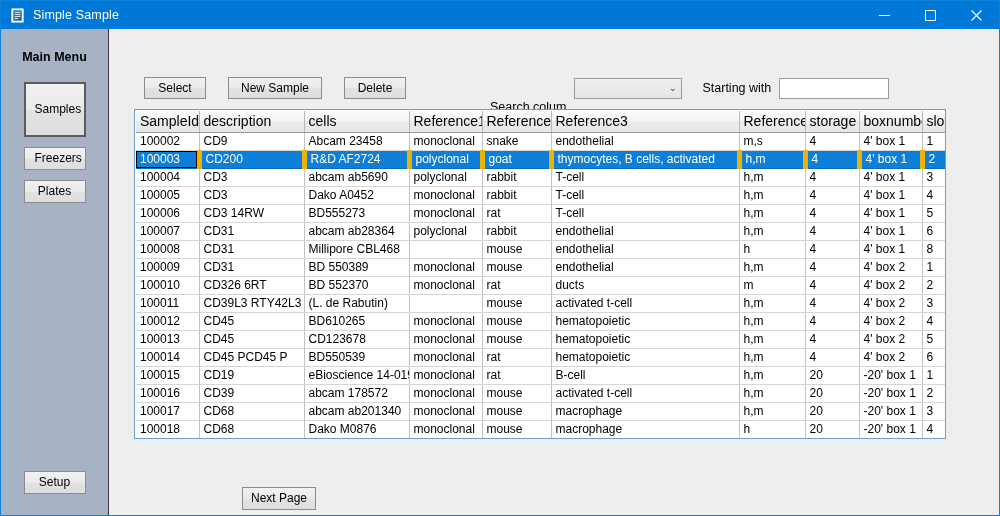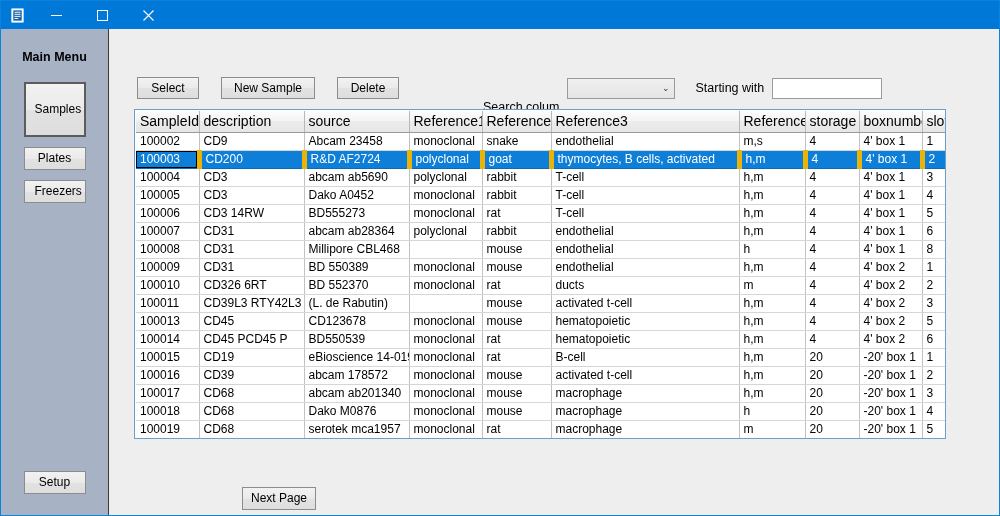--- a/index.html
+++ b/index.html
@@ -124,21 +124,21 @@
   
   .content {
     flex: 1 1 auto;
     background: #eeeeee;
     position: relative;
     min-width: 0;
   }
 
   .toolbar {
     position: absolute;
-    left: 28px;
+    left: 35px;
     top: 48px;
     right: 10px;
     height: 22px;
     display: flex;
     align-items: center;
   }
   .tb-btn {
     height: 22px;
     margin-right: 22px;
     min-width: 62px;
@@ -269,20 +269,21 @@
     <span class="title-icon">
       <svg width="15" height="15" viewBox="0 0 16 16">
         <rect x="2" y="1" width="12" height="14" fill="#ffffff" stroke="#ffffff"></rect>
         <rect x="3.5" y="2.5" width="9" height="11" fill="#1565a8"></rect>
         <rect x="4.8" y="4" width="6.4" height="1" fill="#ffffff"></rect>
         <rect x="4.8" y="6.2" width="6.4" height="1" fill="#ffffff"></rect>
         <rect x="4.8" y="8.4" width="6.4" height="1" fill="#ffffff"></rect>
         <rect x="4.8" y="10.6" width="4" height="1" fill="#ffffff"></rect>
       </svg>
     </span>
+    <span class="title-text">Simple Sample</span>
     <div class="win-buttons">
       <div class="win-btn">
         <svg width="11" height="11" viewBox="0 0 11 11">
             <rect x="0" y="5" width="11" height="1" fill="#ffffff"></rect>
           </svg>
       </div>
       <div class="win-btn">
         <svg width="11" height="11" viewBox="0 0 11 11">
             <rect x="0.5" y="0.5" width="10" height="10" fill="none" stroke="#ffffff" stroke-width="1"></rect>
           </svg>
@@ -297,24 +298,24 @@
 
   <div class="body-row">
 
     <div class="sidebar">
       <div class="sidebar-title">Main Menu</div>
 
       <div class="side-btn-wrap">
         <div class="btn side-btn selected">Samples</div>
       </div>
       <div class="side-btn-wrap">
+        <div class="btn side-btn">Freezers</div>
+      </div>
+      <div class="side-btn-wrap">
         <div class="btn side-btn">Plates</div>
-      </div>
-      <div class="side-btn-wrap">
-        <div class="btn side-btn">Freezers</div>
       </div>
 
       <div class="setup-wrap">
         <div class="btn setup-btn">Setup</div>
       </div>
     </div>
 
     <div class="content">
 
       <div class="toolbar">
@@ -343,21 +344,21 @@
             <col class="c5">
               <col class="c6">
               <col class="c7">
               <col class="c8">
               <col class="c9">
           </colgroup>
           <thead>
             <tr id="head-row">
                 <th>SampleId</th>
                 <th>description</th>
-                <th>source</th>
+                <th>cells</th>
                 <th>Reference1</th>
                 <th>Reference2</th>
                 <th>Reference3</th>
                 <th>Reference4</th>
                 <th>storage</th>
                 <th>boxnumber</th>
                 <th>slotnumber</th>
               </tr>
           </thead>
           <tbody id="body-rows">
@@ -475,20 +476,32 @@
                 <td>(L. de Rabutin)</td>
                 <td></td>
                 <td>mouse</td>
                 <td>activated t-cell</td>
                 <td>h,m</td>
                 <td>4</td>
                 <td>4' box 2</td>
                 <td>3</td>
               </tr>
               <tr>
+                <td>100012</td>
+                <td>CD45</td>
+                <td>BD610265</td>
+                <td>monoclonal</td>
+                <td>mouse</td>
+                <td>hematopoietic</td>
+                <td>h,m</td>
+                <td>4</td>
+                <td>4' box 2</td>
+                <td>4</td>
+              </tr>
+              <tr>
                 <td>100013</td>
                 <td>CD45</td>
                 <td>CD123678</td>
                 <td>monoclonal</td>
                 <td>mouse</td>
                 <td>hematopoietic</td>
                 <td>h,m</td>
                 <td>4</td>
                 <td>4' box 2</td>
                 <td>5</td>

